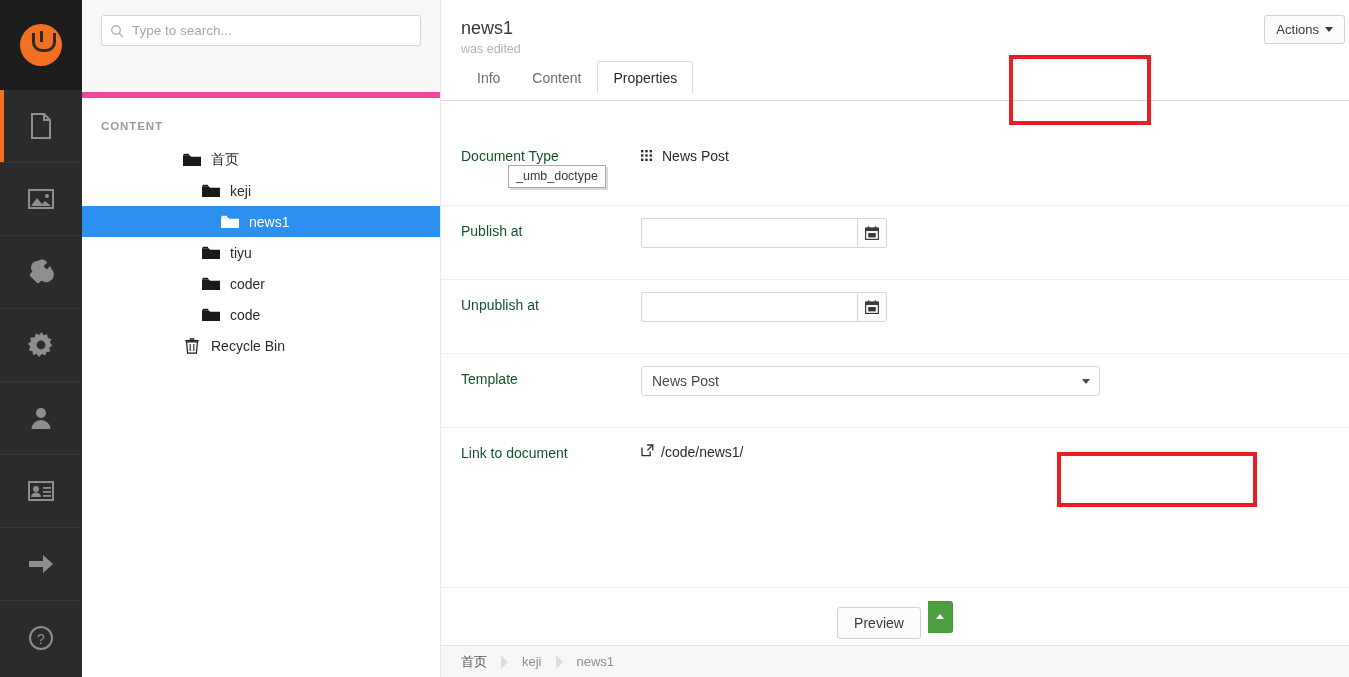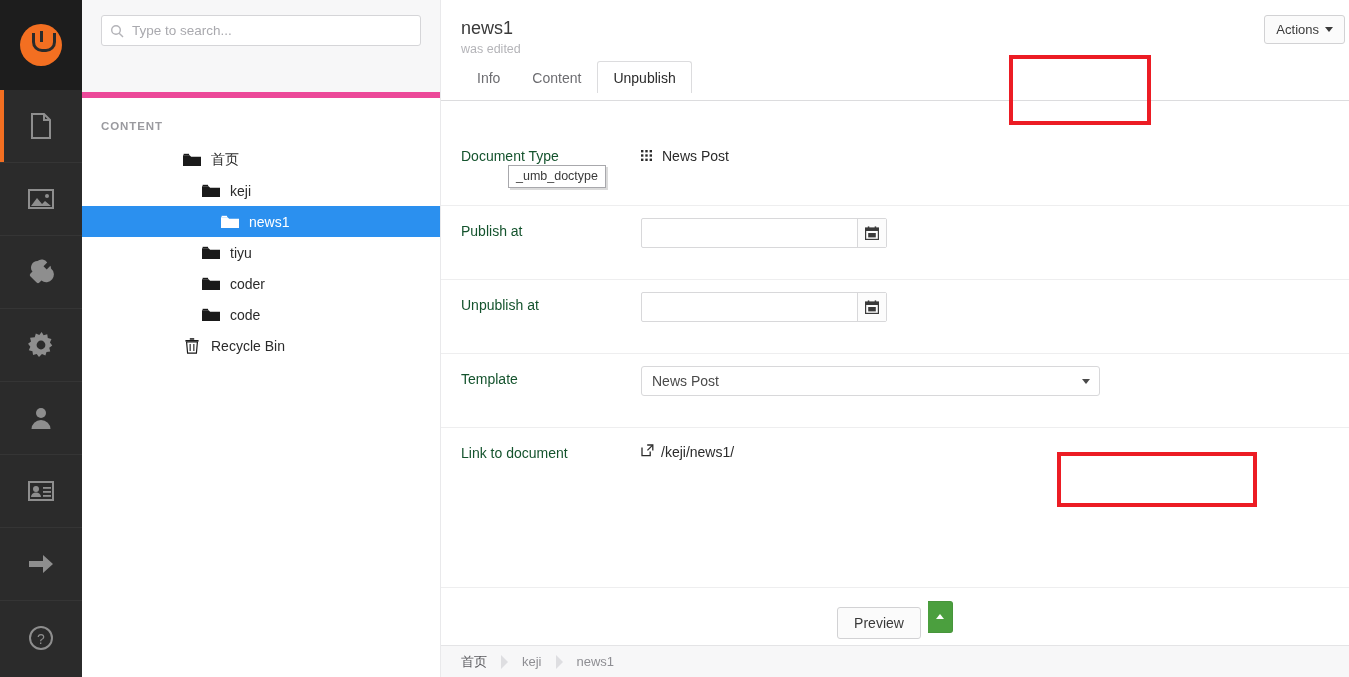--- a/index.html
+++ b/index.html
@@ -501,21 +501,21 @@
     </div>
 
     <div class="tabs">
       <div class="tab">
         <span>Info</span>
       </div>
       <div class="tab">
         <span>Content</span>
       </div>
       <div class="tab active">
-        <span>Unpublish</span>
+        <span>Properties</span>
       </div>
     </div>
     <div class="edited-note">was edited</div>
 
     <div class="form-area">
 
       <div class="frow">
         <div class="flabel">Document Type</div>
         <div class="fctrl">
           <div class="doctype-val">
@@ -590,21 +590,21 @@
         <div class="flabel">Link to document</div>
         <div class="fctrl">
           <a class="doclink">
             <span>
               <svg width="13" height="13" viewBox="0 0 13 13">
                 <path d="M1 3.4v8.2h8.2V7.4" fill="none" stroke="#2b2b2b" stroke-width="1.3"></path>
                 <path d="M6.2 1h5.6v5.6" fill="none" stroke="#2b2b2b" stroke-width="1.3"></path>
                 <line x1="11.4" y1="1.4" x2="6.4" y2="6.4" stroke="#2b2b2b" stroke-width="1.3"></line>
               </svg>
             </span>
-            <span>/keji/news1/</span>
+            <span>/code/news1/</span>
           </a>
         </div>
       </div>
 
     </div>
 
     <div class="anno" id="anno-tab"></div>
     <div class="anno" id="anno-link"></div>
 
     <div class="footer-bar">

